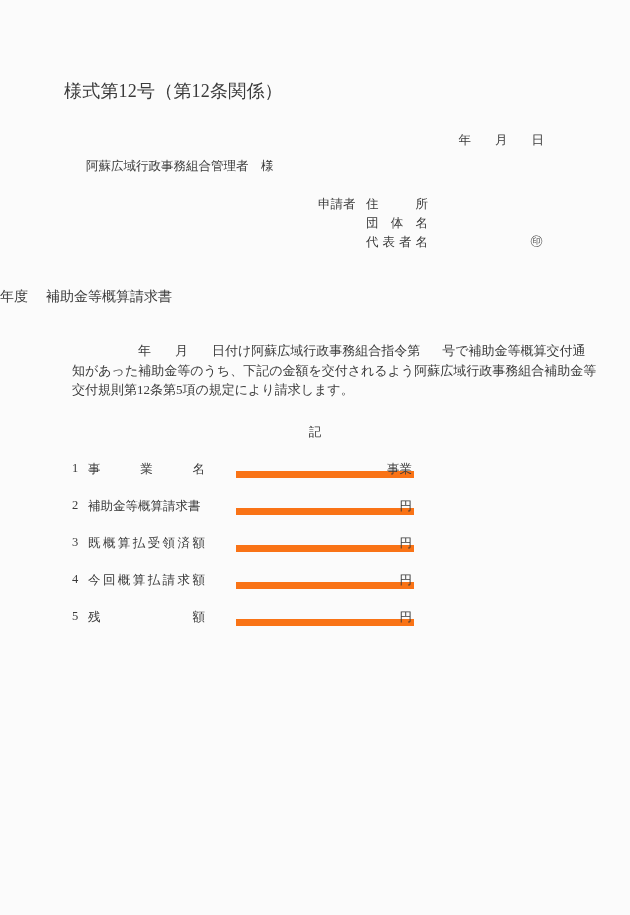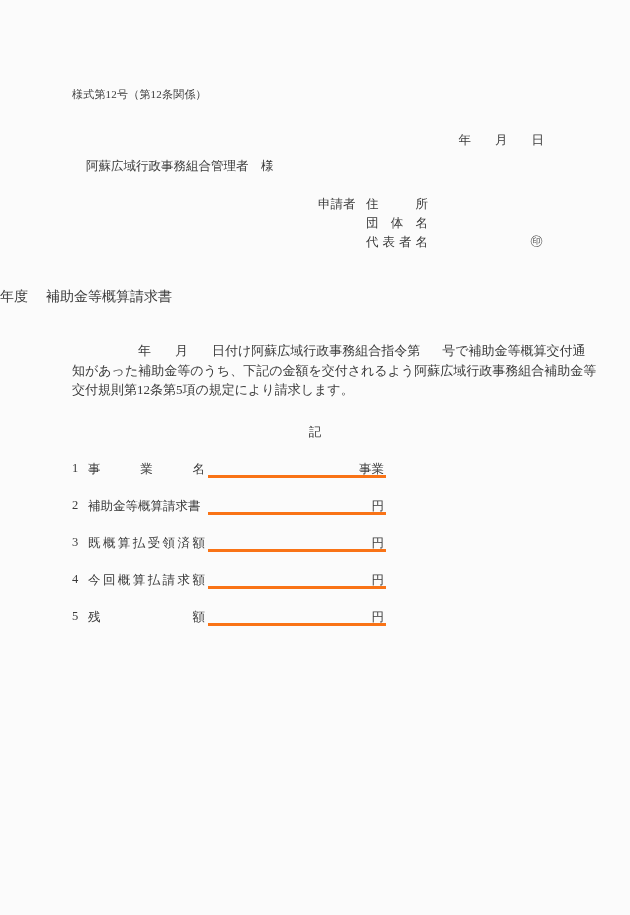--- a/index.html
+++ b/index.html
@@ -23,25 +23,24 @@
 
   
   .t {
     position: absolute;
     white-space: pre;
     line-height: 1;
   }
 
   
   .form-no {
-    left: 72px;
+    left: 64px;
     top: 82px;
-    font-size: 11px;
+    font-size: 18px;
     letter-spacing: 0.2px;
-    margin-top: 7px;
   }
 
   
   .date-line {
     left: 446px;
     top: 121px;
     font-size: 12.5px;
   }
   .date-line .gap {
     display: inline-block;
@@ -160,25 +159,25 @@
     width: 117px;
     display: flex;
     justify-content: space-between;
     white-space: pre;
   }
   .item-label.tight {
     letter-spacing: 0;
   }
   .item-fill {
     position: absolute;
-    left: 136px;
+    left: 164px;
     top: 0;
     width: 178px;
     height: 17px;
-    border-bottom: 3px solid #f97316;
+    border-bottom: 7px solid #f97316;
     box-sizing: border-box;
   }
   .item-unit {
     position: absolute;
     right: 2px;
     top: 0;
   }
 </style>
 </head>
 <body>

